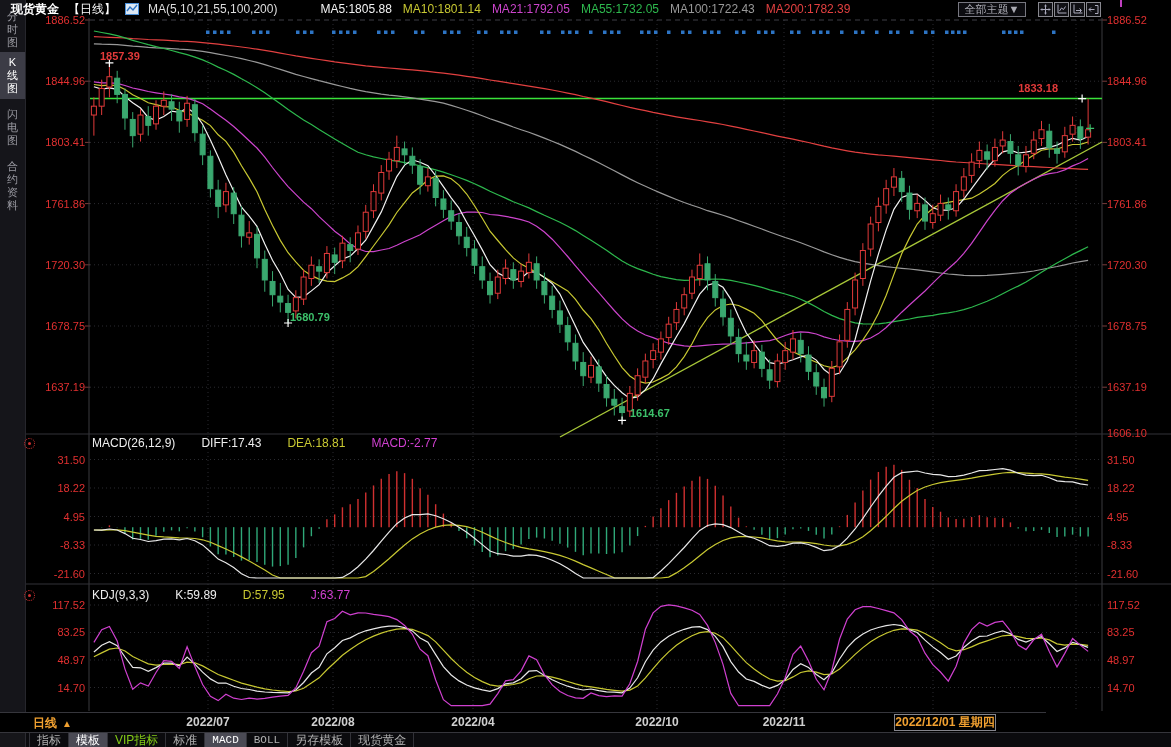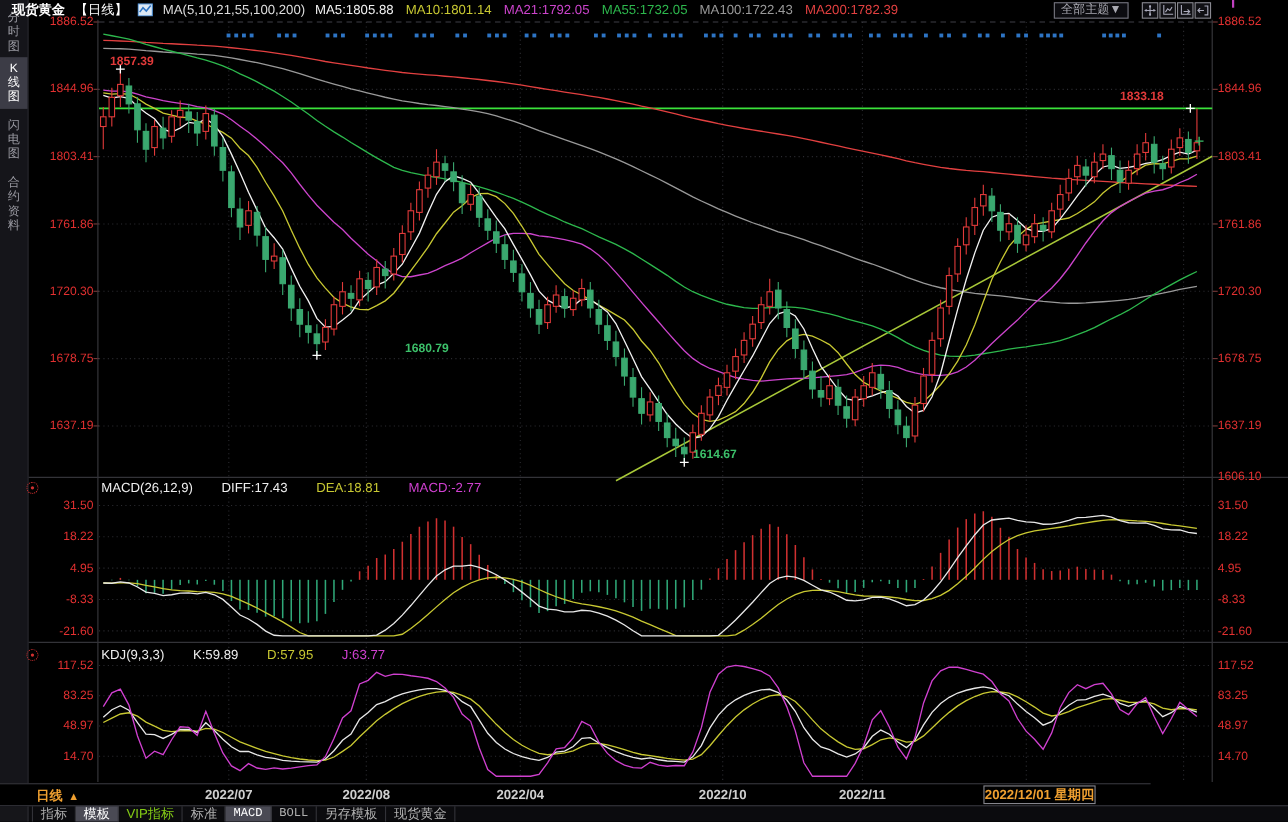--- a/index.html
+++ b/index.html
@@ -73,21 +73,21 @@
   <div class="header">
     <span class="title">现货黄金</span>
     <span class="period">【日线】</span>
     <span class="hicon">
       <svg width="14" height="12" viewBox="0 0 14 12">
           <rect x="0.5" y="0.5" width="13" height="11" fill="#dce8f4" stroke="#4a90d9"></rect>
           <polyline points="2,8 5,4 8,7 12,2" fill="none" stroke="#2d74c4" stroke-width="1.4"></polyline>
         </svg>
     </span>
     <span class="maparam">MA(5,10,21,55,100,200)</span>
-    <span id="ma-items" style="display:inline-flex;gap:11px;">
+    <span id="ma-items" style="display:inline-flex;gap:11px;margin-left:34px;">
         <span class="ma-item" style="color: rgb(242, 242, 242);">MA5:1805.88</span>
         <span class="ma-item" style="color: rgb(200, 200, 50);">MA10:1801.14</span>
         <span class="ma-item" style="color: rgb(204, 68, 204);">MA21:1792.05</span>
         <span class="ma-item" style="color: rgb(45, 184, 77);">MA55:1732.05</span>
         <span class="ma-item" style="color: rgb(153, 153, 153);">MA100:1722.43</span>
         <span class="ma-item" style="color: rgb(226, 64, 64);">MA200:1782.39</span>
       </span>
   </div>
 
   <div class="theme-dd">全部主题▼</div>
@@ -673,21 +673,21 @@
       <div class="axl" style="left: 1107px; top: 567.5px; width: 60px;">-21.60</div>
       <div class="axl" style="left: 33px; top: 599px; width: 52px; text-align: right;">117.52</div>
       <div class="axl" style="left: 1107px; top: 599px; width: 60px;">117.52</div>
       <div class="axl" style="left: 33px; top: 626.497px; width: 52px; text-align: right;">83.25</div>
       <div class="axl" style="left: 1107px; top: 626.497px; width: 60px;">83.25</div>
       <div class="axl" style="left: 33px; top: 654.003px; width: 52px; text-align: right;">48.97</div>
       <div class="axl" style="left: 1107px; top: 654.003px; width: 60px;">48.97</div>
       <div class="axl" style="left: 33px; top: 681.5px; width: 52px; text-align: right;">14.70</div>
       <div class="axl" style="left: 1107px; top: 681.5px; width: 60px;">14.70</div>
       <div class="ann" style="left: 100px; top: 50px; width: 118px; text-align: left; color: rgb(226, 58, 58);">1857.39</div>
-      <div class="ann" style="left: 290px; top: 311px; width: 118px; text-align: right; color: rgb(60, 192, 106);">1680.79</div>
+      <div class="ann" style="left: 290px; top: 311px; width: 118px; text-align: left; color: rgb(60, 192, 106);">1680.79</div>
       <div class="ann" style="left: 630px; top: 407px; width: 118px; text-align: left; color: rgb(60, 192, 106);">1614.67</div>
       <div class="ann" style="left: 940px; top: 82px; width: 118px; text-align: right; color: rgb(226, 58, 58);">1833.18</div>
     </div>
 
   <div class="panel-header" style="top:436px;">
     <span class="c-white">MACD(26,12,9)</span>
     <span class="c-white">DIFF:17.43</span>
     <span class="c-yellow">DEA:18.81</span>
     <span class="c-magenta">MACD:-2.77</span>
   </div>

